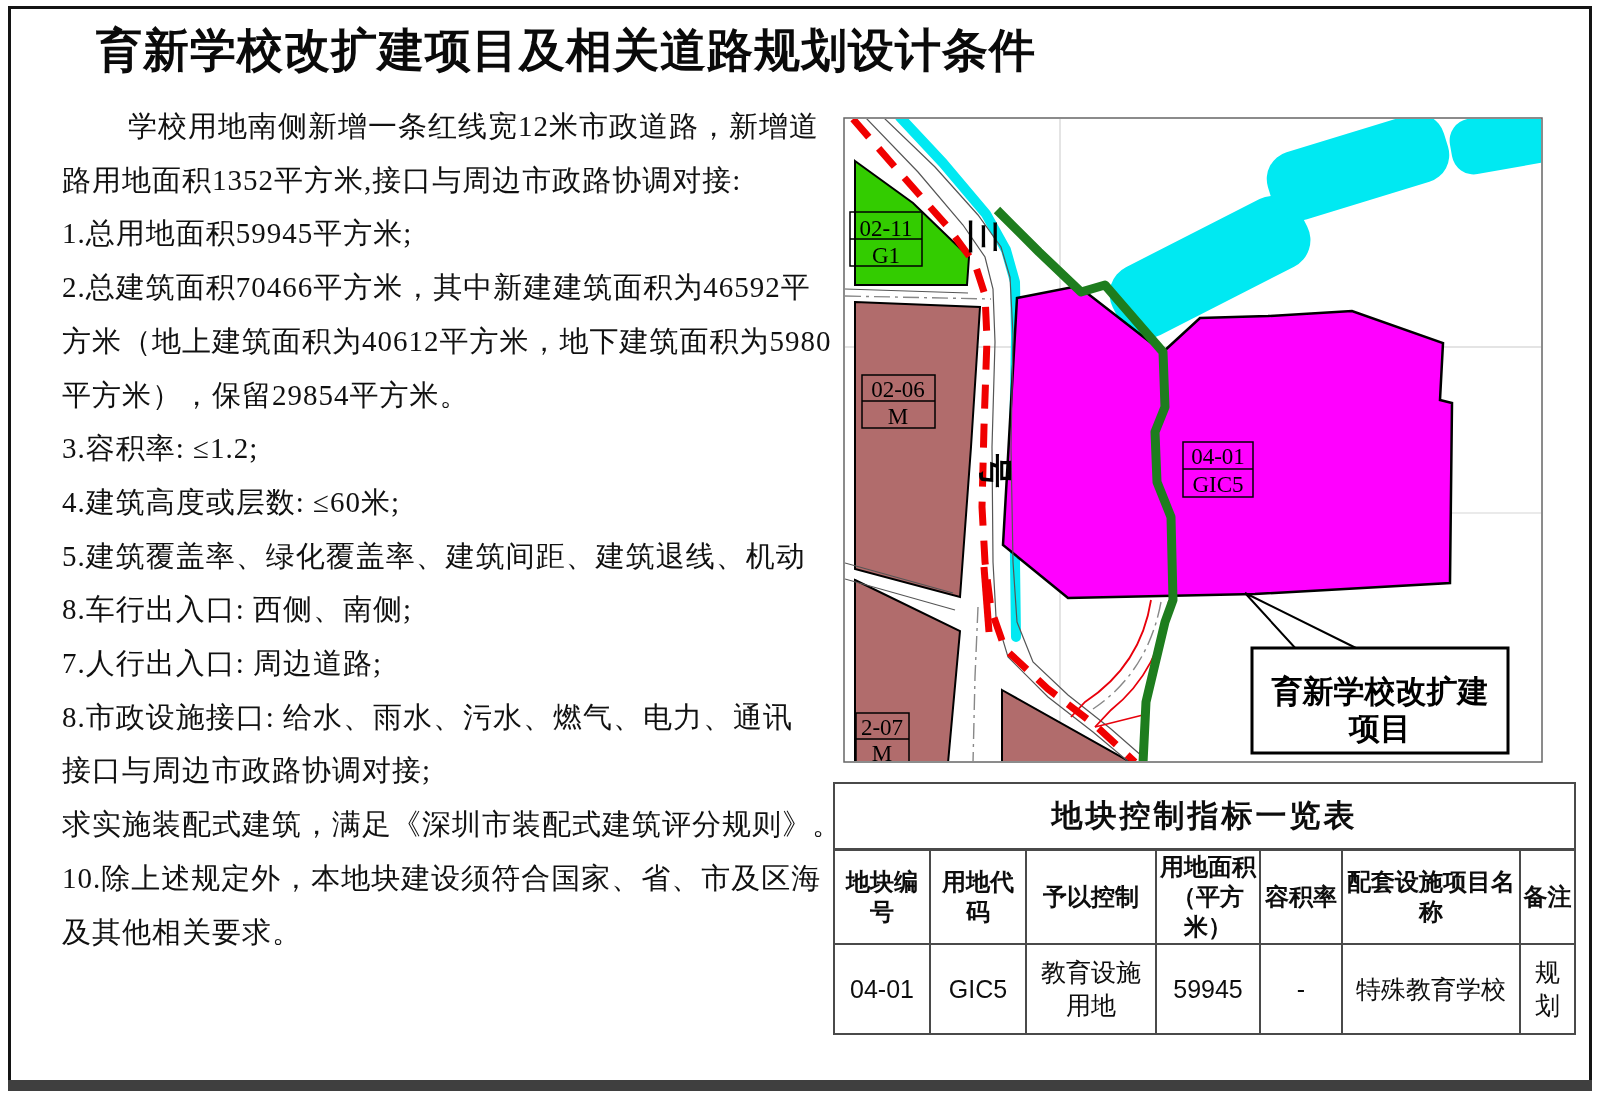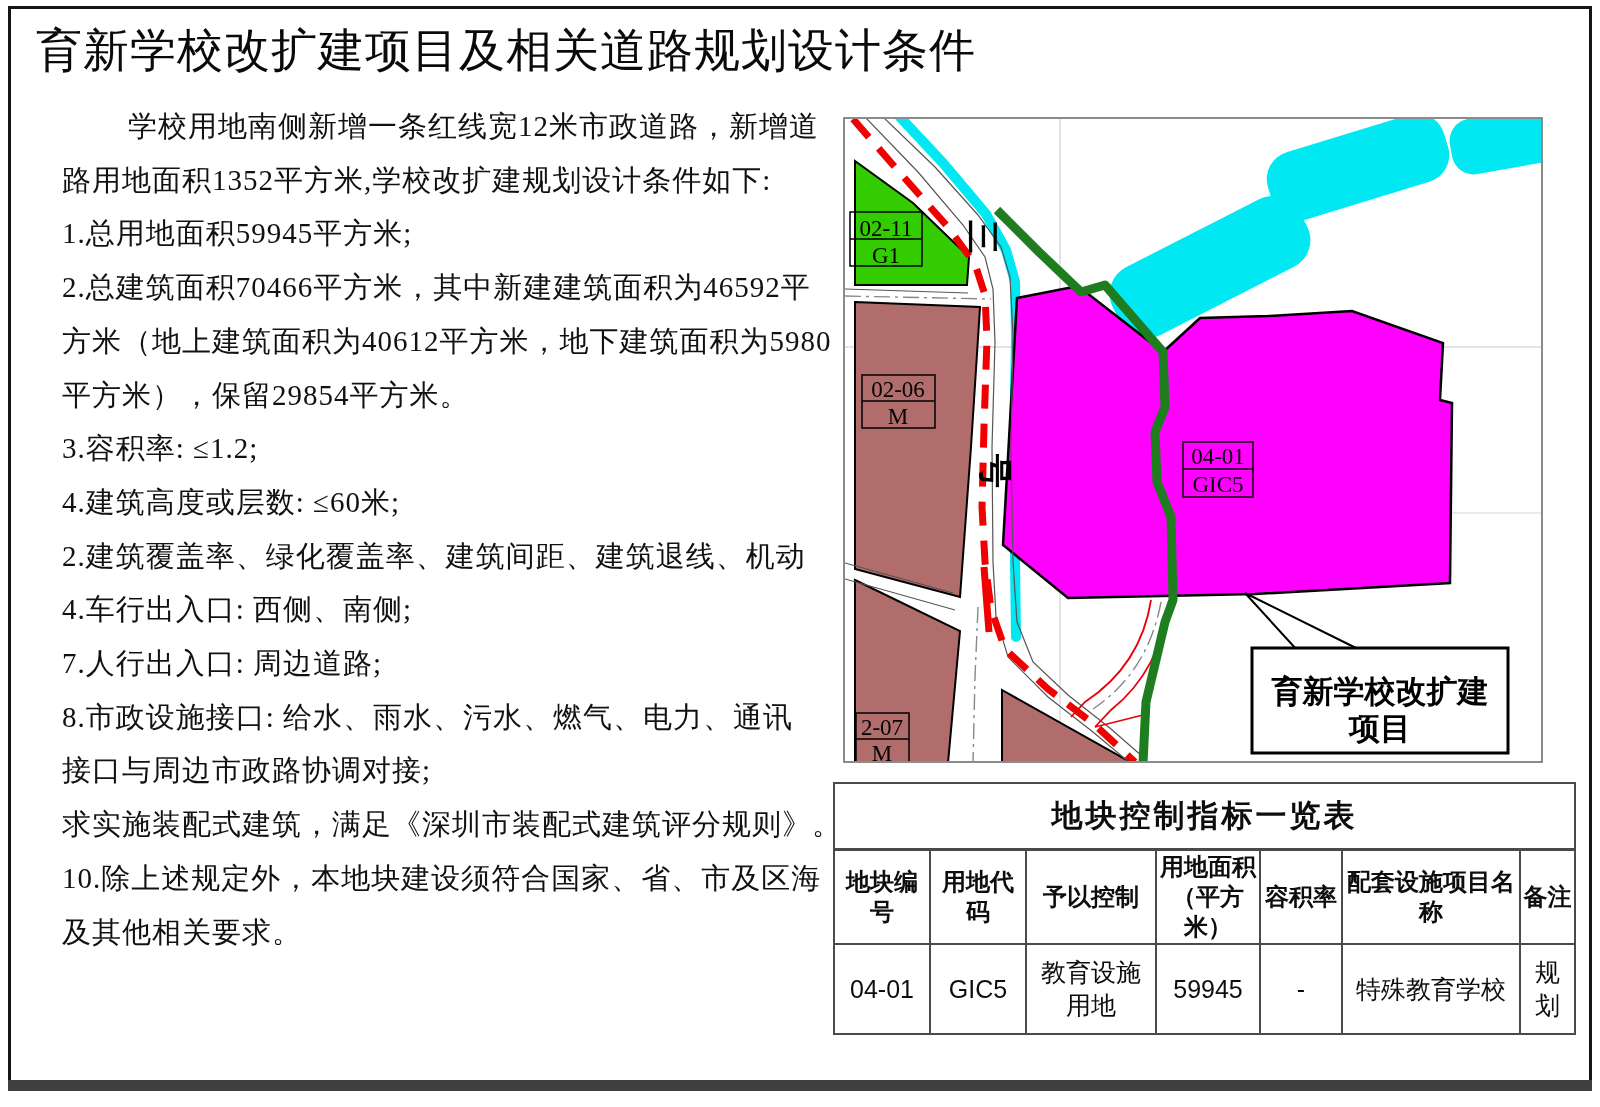--- a/index.html
+++ b/index.html
@@ -11,22 +11,23 @@
     position:absolute;left:8px;top:6px;width:1578px;height:1072px;
     border:3px solid #141414;background:#fff;
   }
   .bottom-bar{
     position:absolute;left:8px;top:1080px;width:1584px;height:11px;
     background:#3f3f3f;
   }
   .page-title{
     position:absolute;left:36px;top:20px;width:1000px;
     font-family:"Liberation Serif",serif;
-    font-size:46px;font-weight:normal;letter-spacing:1px;color:#0a0a0a;
+    font-size:46px;font-weight:bold;letter-spacing:1px;color:#0a0a0a;
     white-space:nowrap;
+    text-align:right;
   }
   .body-text{
     position:absolute;left:38px;top:100px;width:784px;
     font-family:"Liberation Serif",serif;
     font-size:29px;line-height:53.7px;letter-spacing:1px;color:#111;
   }
   .body-text .line{white-space:nowrap;margin-left:24px;}
   .body-text .indent{padding-left:66px;}
   .map-wrap{
     position:absolute;left:843px;top:117px;width:700px;height:646px;
@@ -56,29 +57,29 @@
 </style>
 </head>
 <body>
 
 <div class="page-frame"></div>
 
 <div class="page-title">育新学校改扩建项目及相关道路规划设计条件</div>
 
 <div class="body-text">
   <div class="line indent">学校用地南侧新增一条红线宽12米市政道路，新增道</div>
-  <div class="line">路用地面积1352平方米,学校改扩建规划设计条件如下:</div>
+  <div class="line">路用地面积1352平方米,接口与周边市政路协调对接:</div>
   <div class="line">1.总用地面积59945平方米;</div>
   <div class="line">2.总建筑面积70466平方米，其中新建建筑面积为46592平</div>
   <div class="line">方米（地上建筑面积为40612平方米，地下建筑面积为5980</div>
   <div class="line">平方米），保留29854平方米。</div>
   <div class="line">3.容积率: ≤1.2;</div>
   <div class="line">4.建筑高度或层数: ≤60米;</div>
-  <div class="line">2.建筑覆盖率、绿化覆盖率、建筑间距、建筑退线、机动</div>
-  <div class="line">4.车行出入口: 西侧、南侧;</div>
+  <div class="line">5.建筑覆盖率、绿化覆盖率、建筑间距、建筑退线、机动</div>
+  <div class="line">8.车行出入口: 西侧、南侧;</div>
   <div class="line">7.人行出入口: 周边道路;</div>
   <div class="line">8.市政设施接口: 给水、雨水、污水、燃气、电力、通讯</div>
   <div class="line">接口与周边市政路协调对接;</div>
   <div class="line">求实施装配式建筑，满足《深圳市装配式建筑评分规则》。</div>
   <div class="line">10.除上述规定外，本地块建设须符合国家、省、市及区海</div>
   <div class="line">及其他相关要求。</div>
 </div>
 
 <div class="map-wrap">
 <svg width="700" height="646" viewBox="0 0 700 646">

